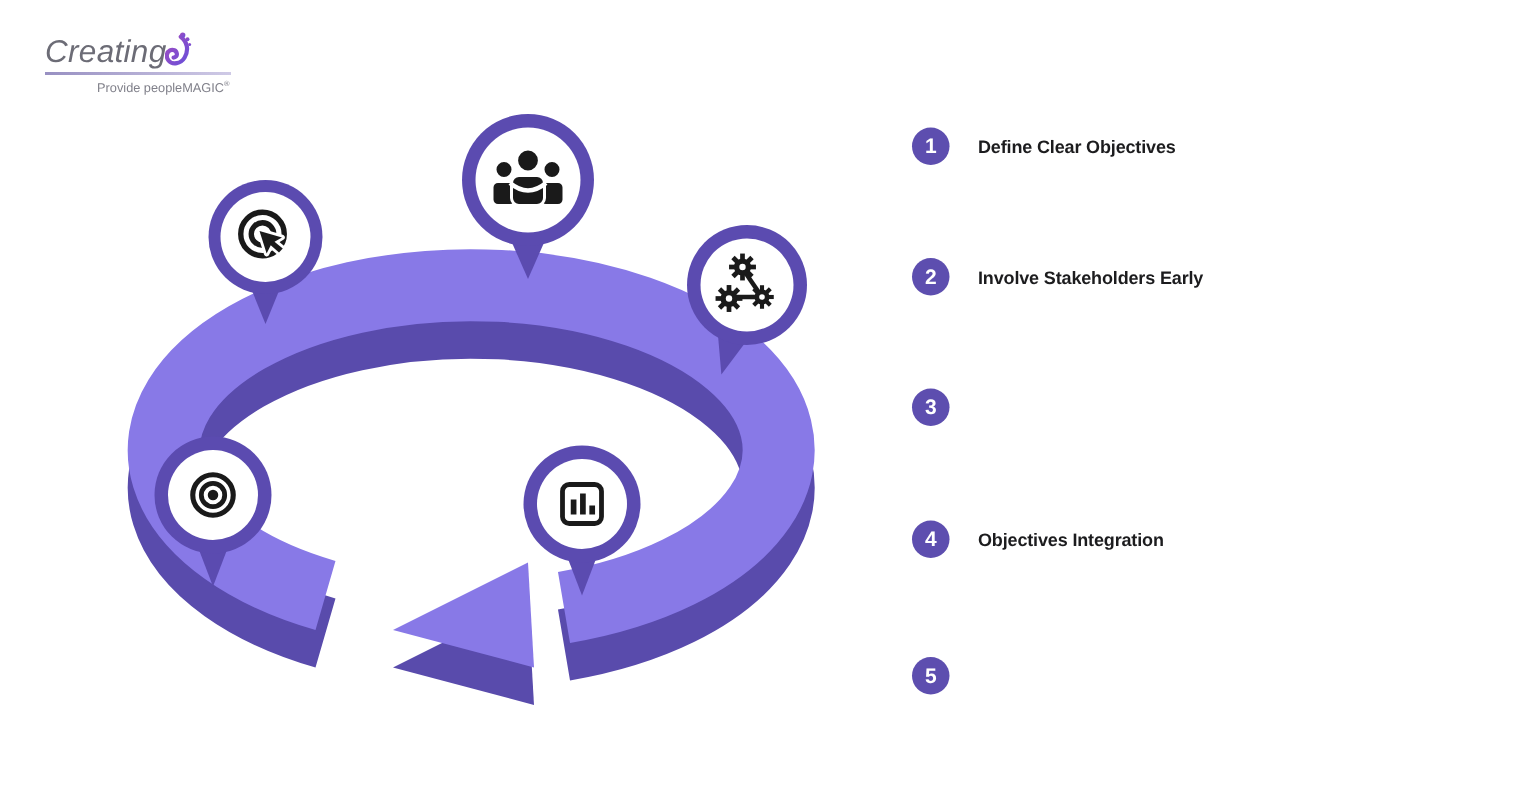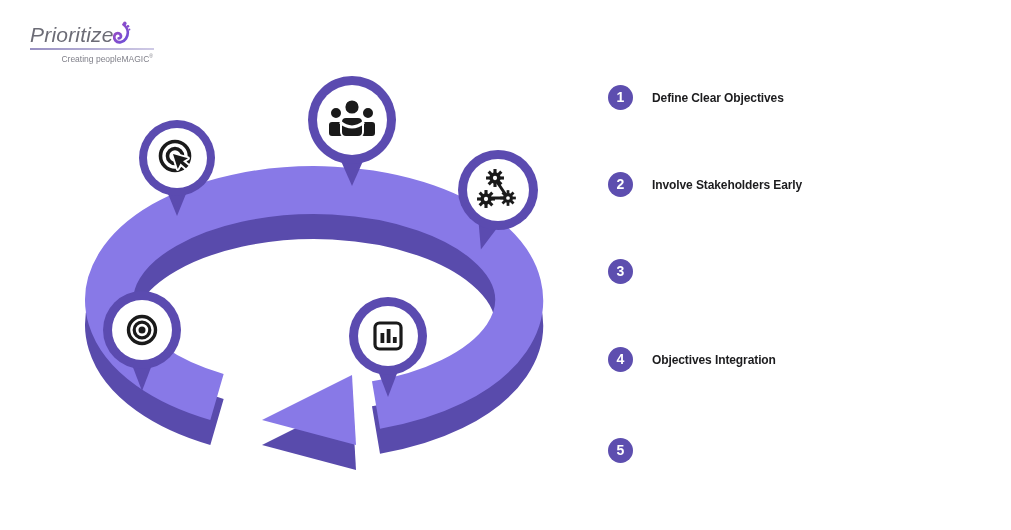--- a/index.html
+++ b/index.html
@@ -47,36 +47,36 @@
     color:var(--badge-text);font-size:14px;font-weight:bold;line-height:25px;text-align:center;flex:0 0 25px}
   .step-label{font-size:12px;font-weight:bold;color:var(--step-text);letter-spacing:-.1px;white-space:nowrap}
 </style>
 </head>
 <body>
 
 <div class="canvas">
 
   <div class="logo">
     <div class="brand-row">
-      <span class="brand">Prioritize</span>
+      <span class="brand">Creating</span>
       <svg class="swirl" width="18" height="26" viewBox="0 0 18 26">
         <defs>
           <linearGradient id="swg" x1="0" y1="0" x2="1" y2="1">
             <stop offset="0" stop-color="#a14cc0"></stop>
               <stop offset="1" stop-color="#6a4fd8"></stop>
           </linearGradient>
         </defs>
         <path d="M10.5,4.5 C15,8 16,13.5 13,18.5 C10.5,22.5 5,23.5 2.5,20.5 C0.5,18.3 0.9,14.8 3.3,13.6 C5.3,12.6 7.6,13.6 7.9,15.8 C8.1,17.3 7.1,18.4 5.7,18.4" stroke="url(#swg)" stroke-width="2.8" fill="none" stroke-linecap="round"></path>
         <circle cx="11.8" cy="3.4" r="1.8" fill="url(#swg)"></circle>
         <circle cx="15" cy="6.2" r="1.3" fill="url(#swg)"></circle>
         <circle cx="16.4" cy="9.6" r="1" fill="url(#swg)"></circle>
       </svg>
     </div>
     <div class="logo-divider"></div>
-    <div class="tagline"><span>Creating peopleMAGIC</span><sup>®</sup></div>
+    <div class="tagline"><span>Provide peopleMAGIC</span><sup>®</sup></div>
   </div>
 
   <svg class="diagram" width="580" height="530" viewBox="0 0 580 530">
     <defs>
       <g id="gear">
         <g class="icon-fill">
           <circle r="5.1"></circle>
           <rect x="-1.4" y="-8" width="2.8" height="3.6"></rect>
           <rect x="-1.4" y="-8" width="2.8" height="3.6" transform="rotate(45)"></rect>
           <rect x="-1.4" y="-8" width="2.8" height="3.6" transform="rotate(90)"></rect>

